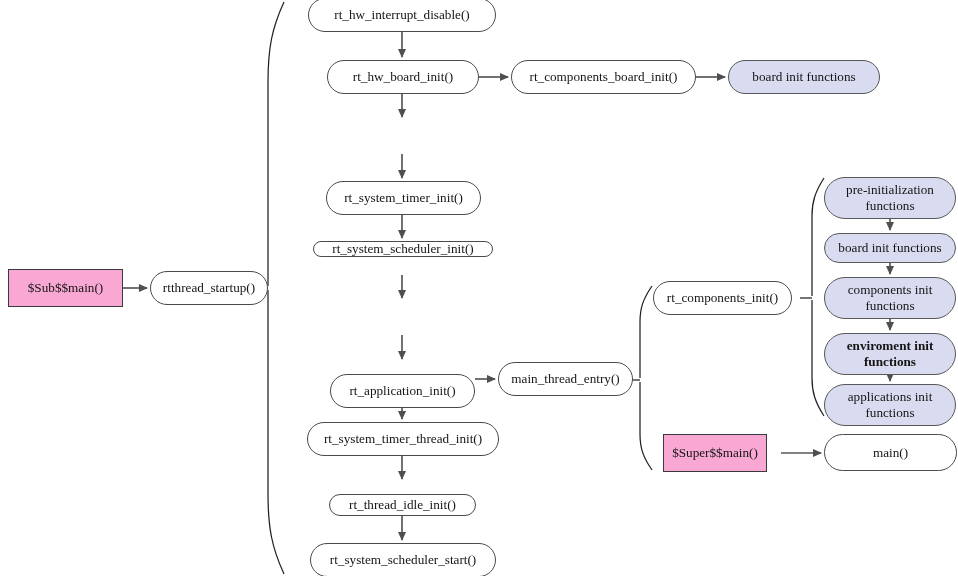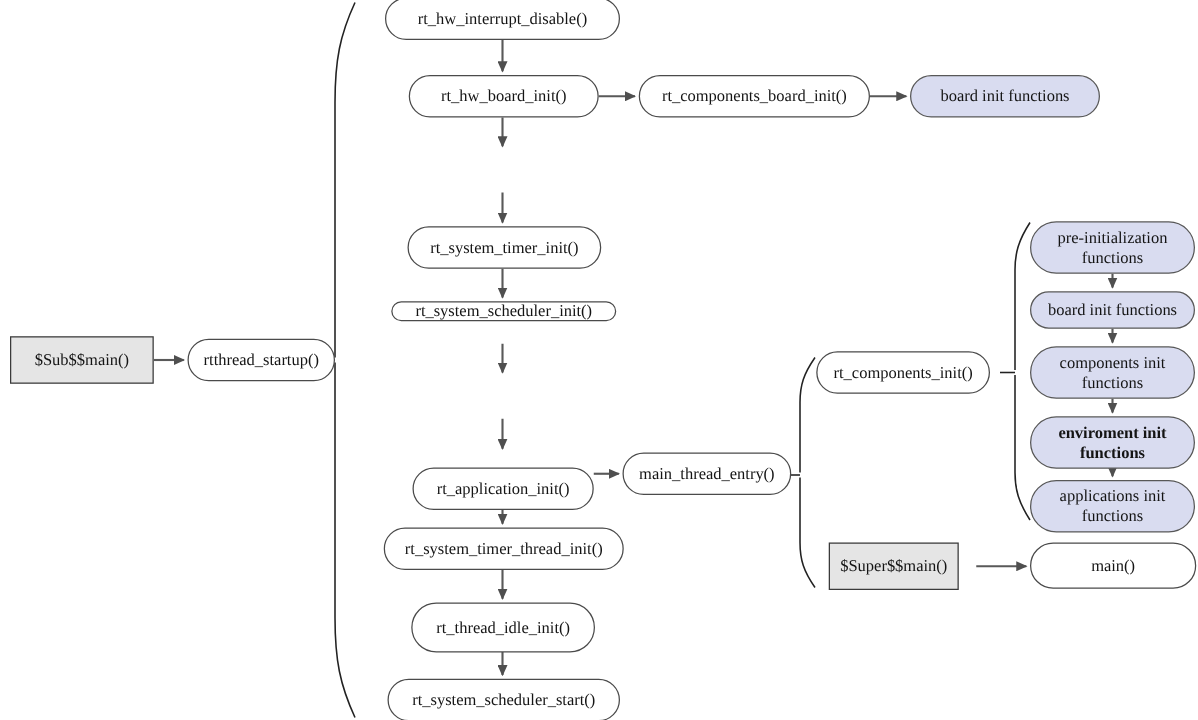--- a/index.html
+++ b/index.html
@@ -36,21 +36,21 @@
     border-radius: 999px;
     background: #ffffff;
   }
   .node.rounded.filled {
     background: #d9dcf0;
     border-color: #585858;
   }
   .node.rect {
     border: 1.3px solid #3a3a3a;
     border-radius: 0;
-    background: #e5e5e5;
+    background: #f9a8d4;
   }
   svg.overlay {
     position: absolute;
     left: 0;
     top: 0;
     width: 958px;
     height: 576px;
     pointer-events: none;
   }
   .edge-line {
@@ -123,21 +123,21 @@
 
   <div class="node rounded" style="left:326px; top:181px; width:155px; height:34px;">rt_system_timer_init()</div>
 
   <div class="node rounded" style="left:313px; top:241px; width:180px; height:16px;">rt_system_scheduler_init()</div>
 
 
   <div class="node rounded" style="left:330px; top:362px; width:145px; height:34px;margin-top:12px;">rt_application_init()</div>
 
   <div class="node rounded" style="left:307px; top:422px; width:192px; height:34px;">rt_system_timer_thread_init()</div>
 
-  <div class="node rounded" style="left:329px; top:482px; width:147px; height:40px;">rt_thread_idle_init()</div>
+  <div class="node rounded" style="left:329px; top:494px; width:147px; height:22px;">rt_thread_idle_init()</div>
 
   <div class="node rounded" style="left:310px; top:543px; width:186px; height:34px;">rt_system_scheduler_start()</div>
 
   <div class="node rounded" style="left:511px; top:60px; width:185px; height:34px;">rt_components_board_init()</div>
 
   <div class="node rounded filled" style="left:728px; top:60px; width:152px; height:34px;">board init functions</div>
 
   <div class="node rounded" style="left:498px; top:362px; width:135px; height:34px;">main_thread_entry()</div>
 
   <div class="node rounded" style="left:653px; top:281px; width:139px; height:34px;">rt_components_init()</div>

